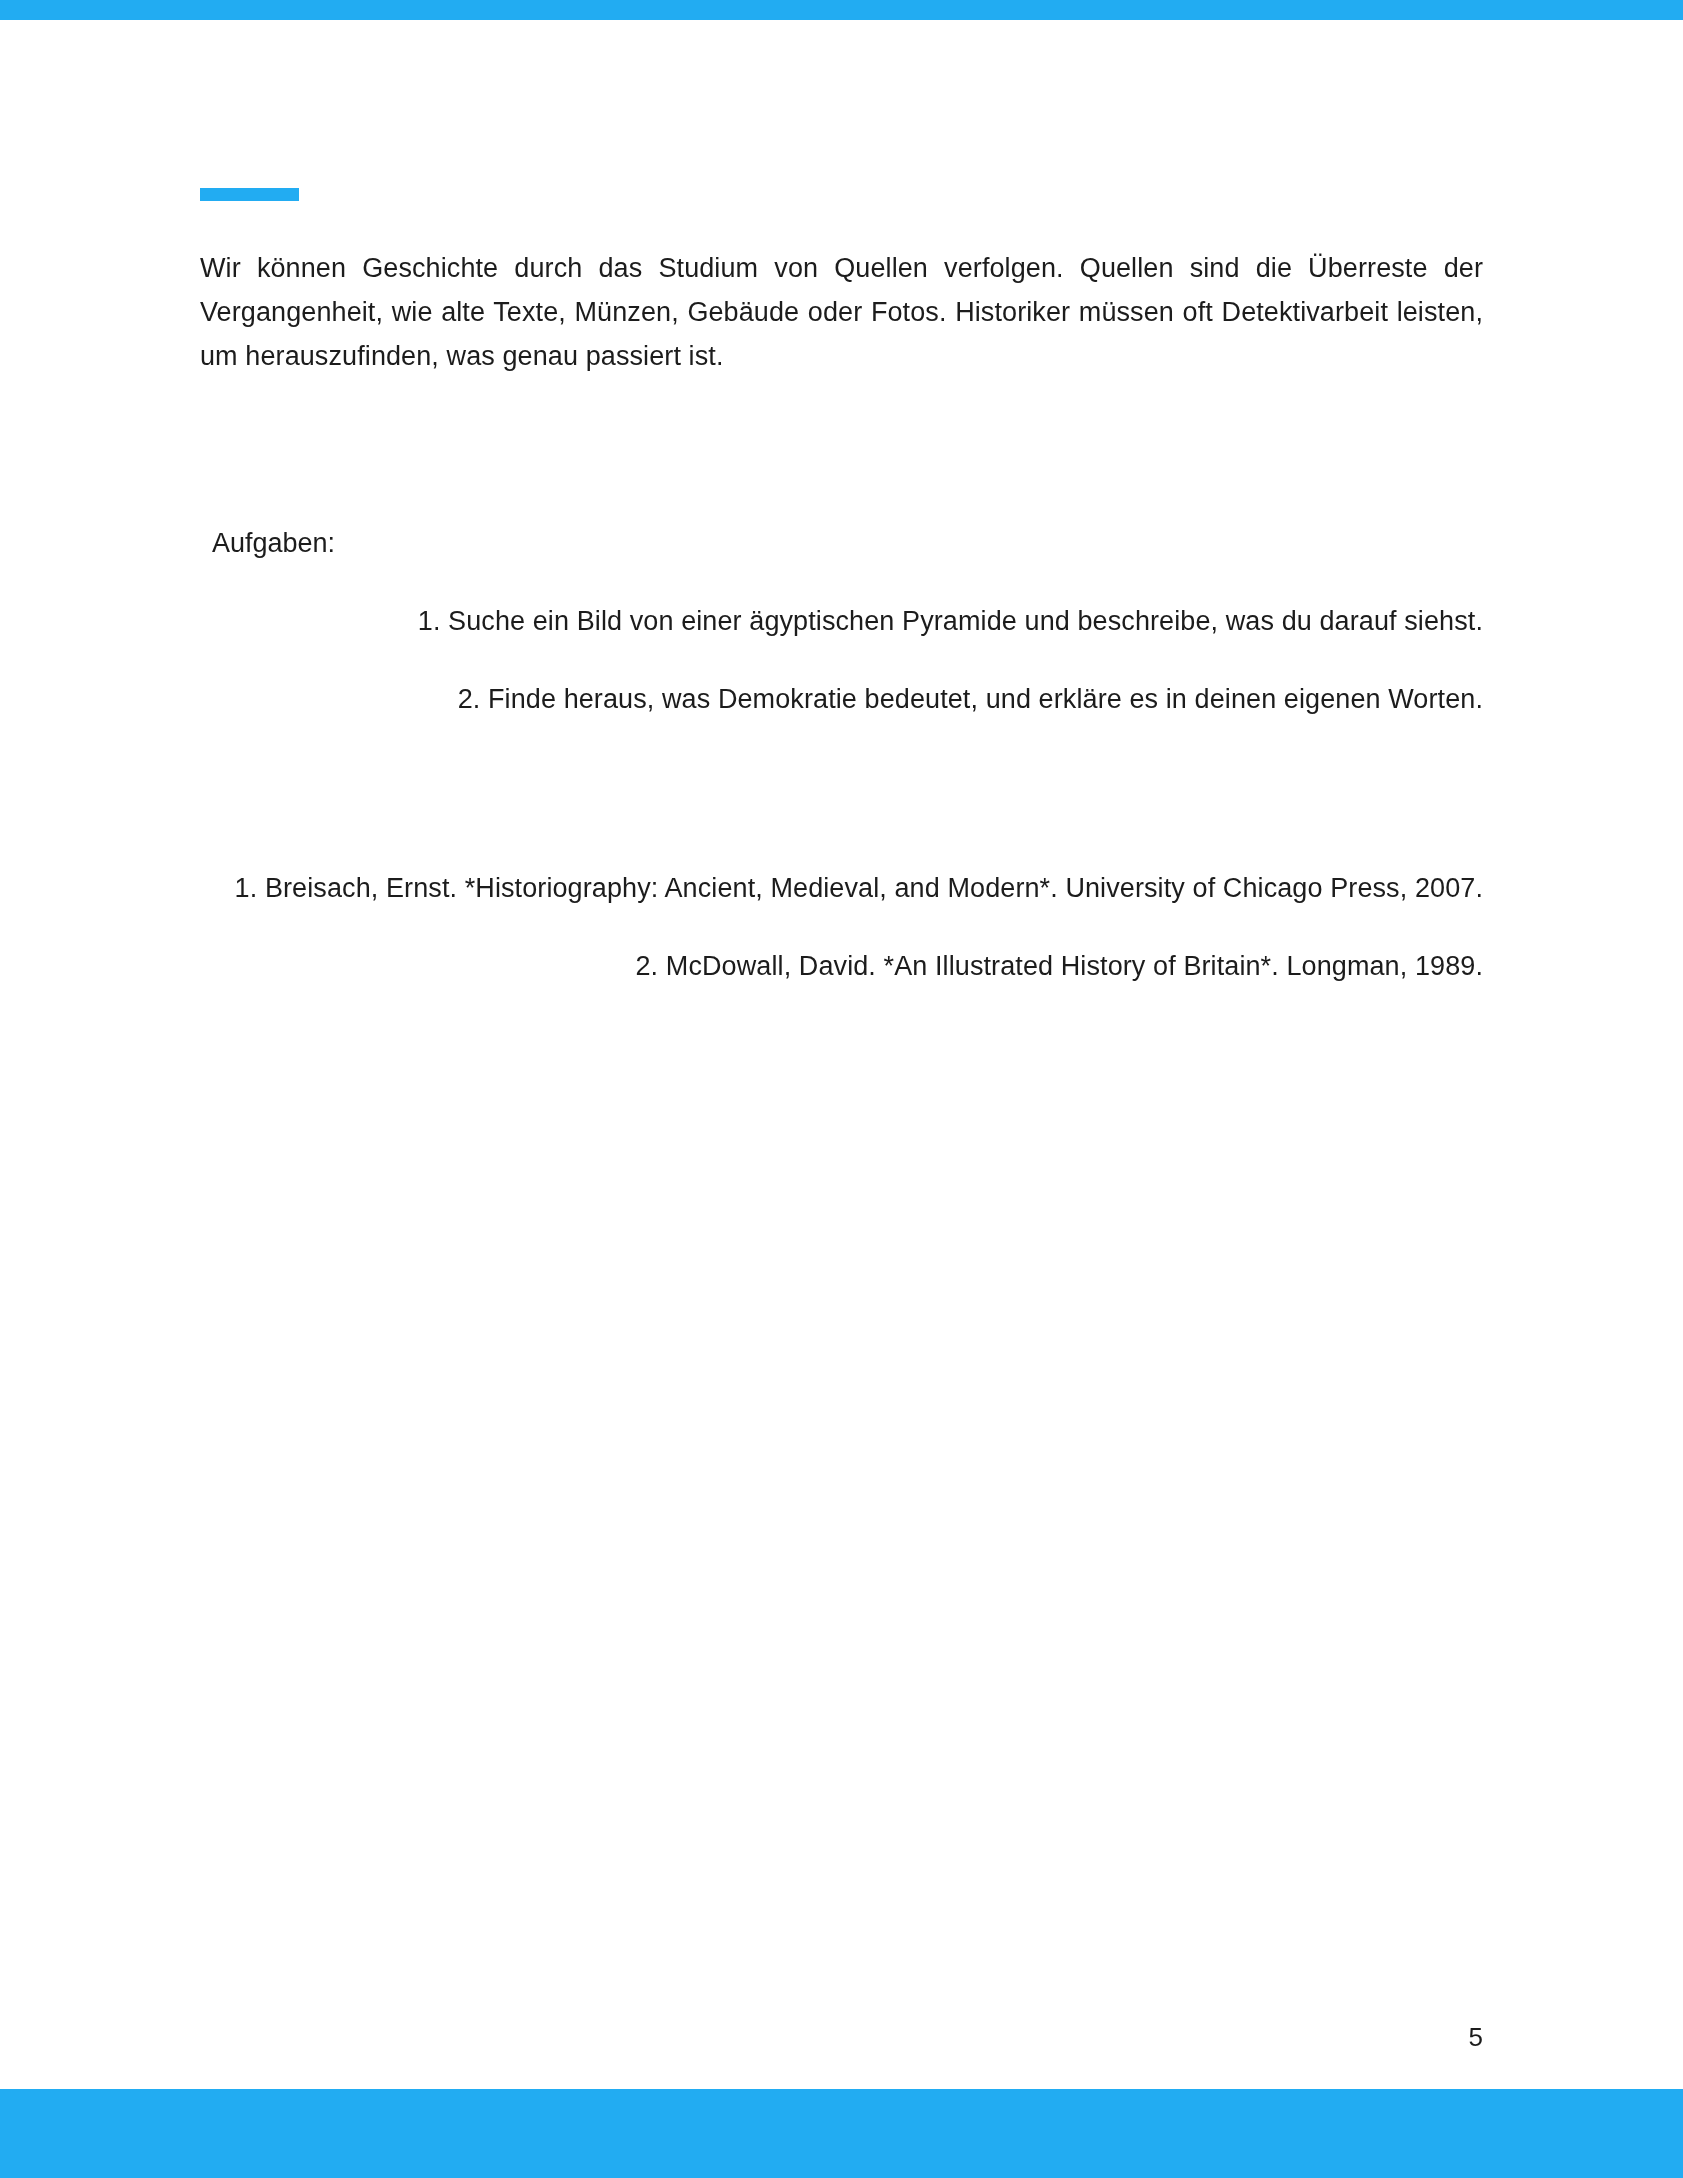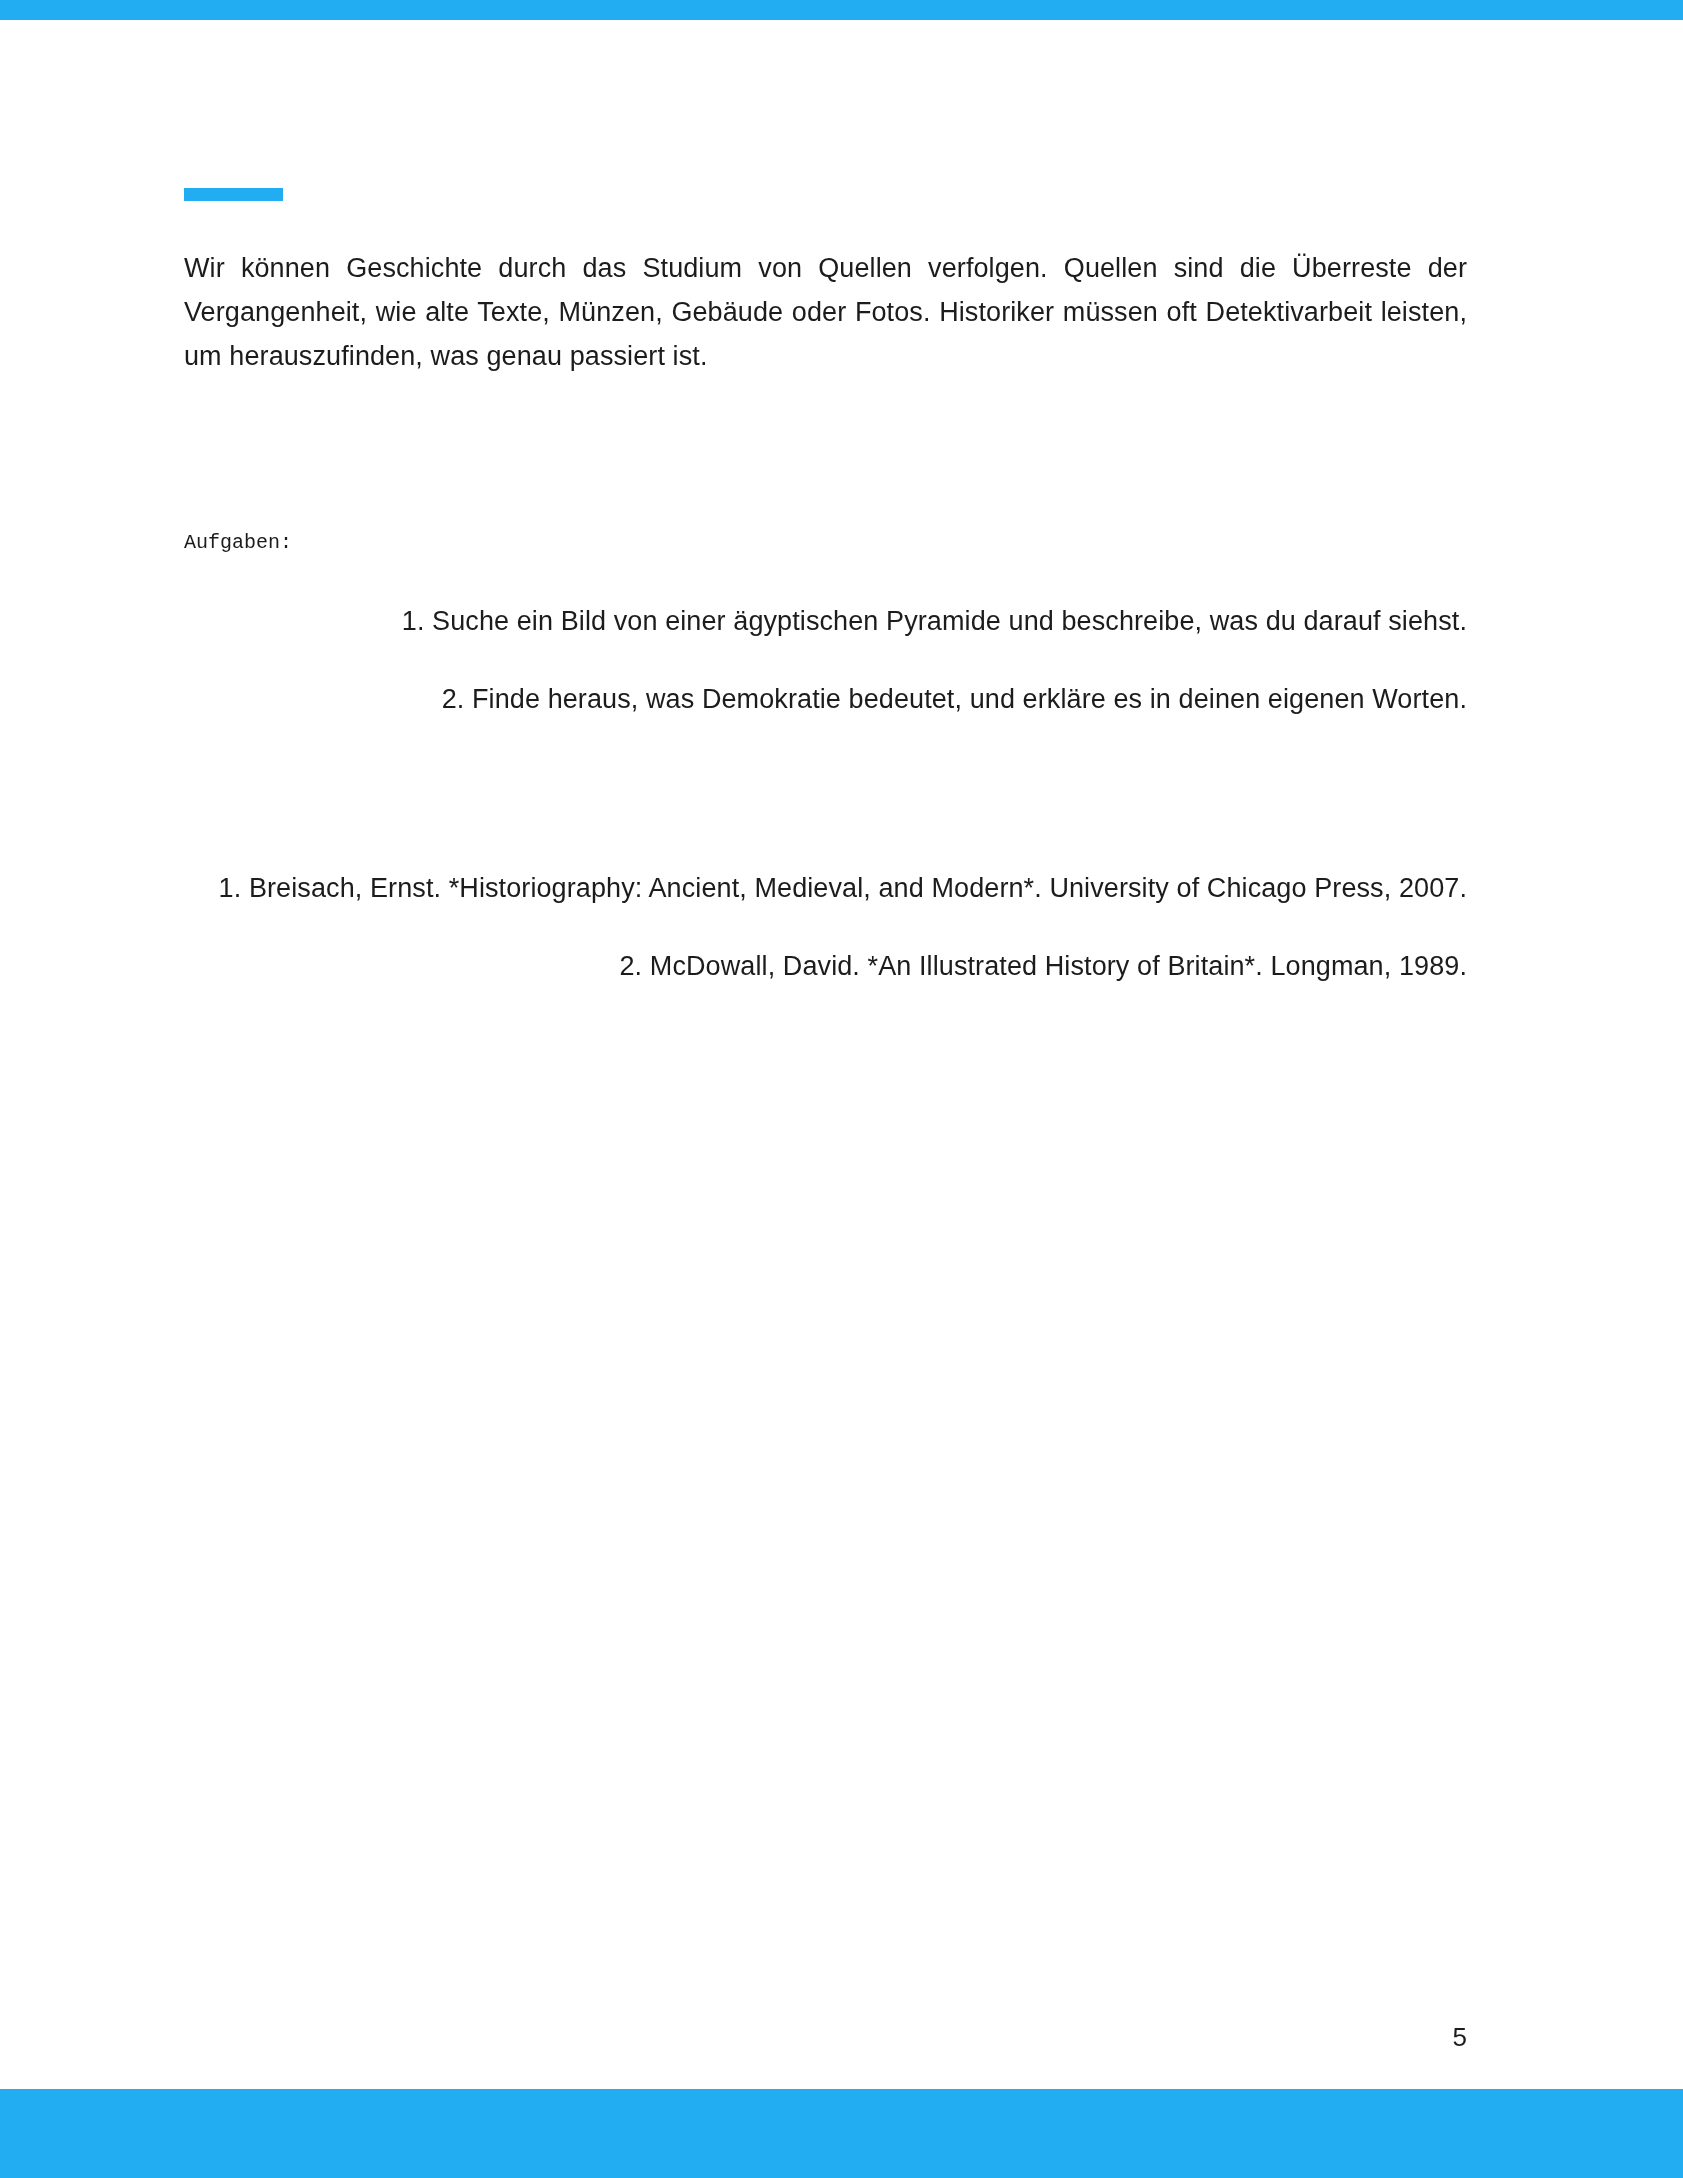--- a/index.html
+++ b/index.html
@@ -30,21 +30,21 @@
     left: 0;
     top: 2089px;
     width: 1683px;
     height: 89px;
     background: #22ACF2;
   }
 
   
   .page {
     position: absolute;
-    left: 184px;
+    left: 200px;
     top: 0;
     width: 1283px;
     height: 2054px;
   }
 
   .accent-dash {
     position: absolute;
     left: 0;
     top: 188px;
     width: 99px;
@@ -76,25 +76,24 @@
 
   
   .gap-section {
     height: 109px;
   }
   .gap-section-2 {
     height: 111px;
   }
 
   .heading-line {
-    margin: 0 0 34px 0;
-    font-size: 20px;
+    margin: 0 0 34px 12px;
+    font-size: 27px;
     line-height: 44px;
     color: #1c1c1c;
-    font-family: Liberation Mono, monospace;
   }
 
   .page-number {
     position: absolute;
     left: 0;
     top: 2020px;
     width: 1283px;
     text-align: right;
     font-size: 26px;
     line-height: 34px;

